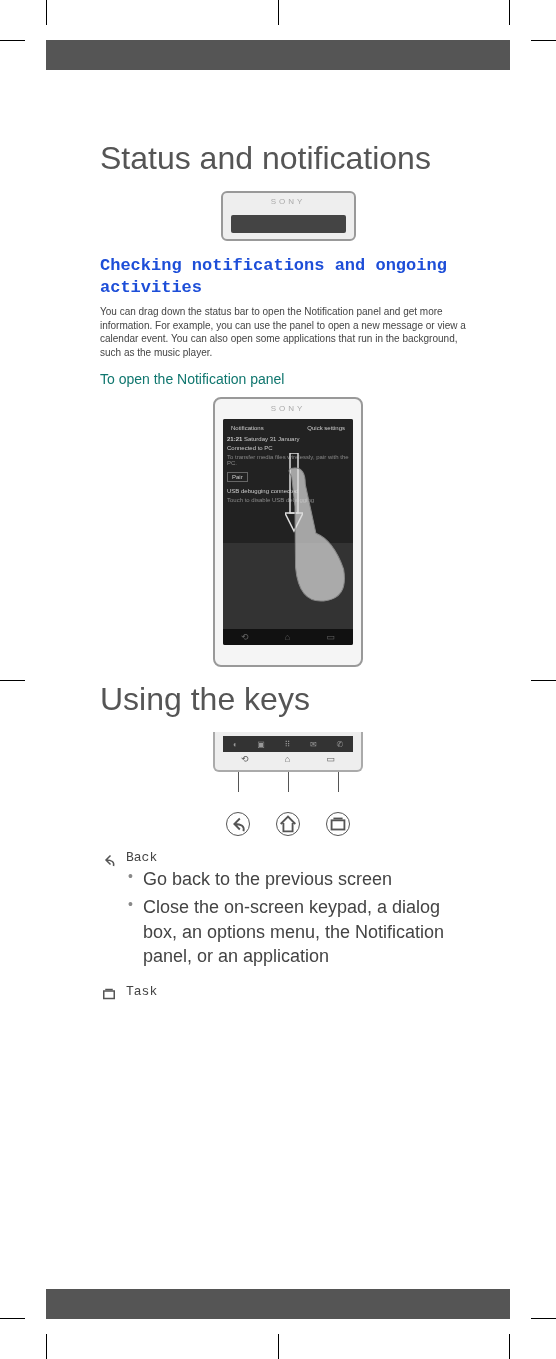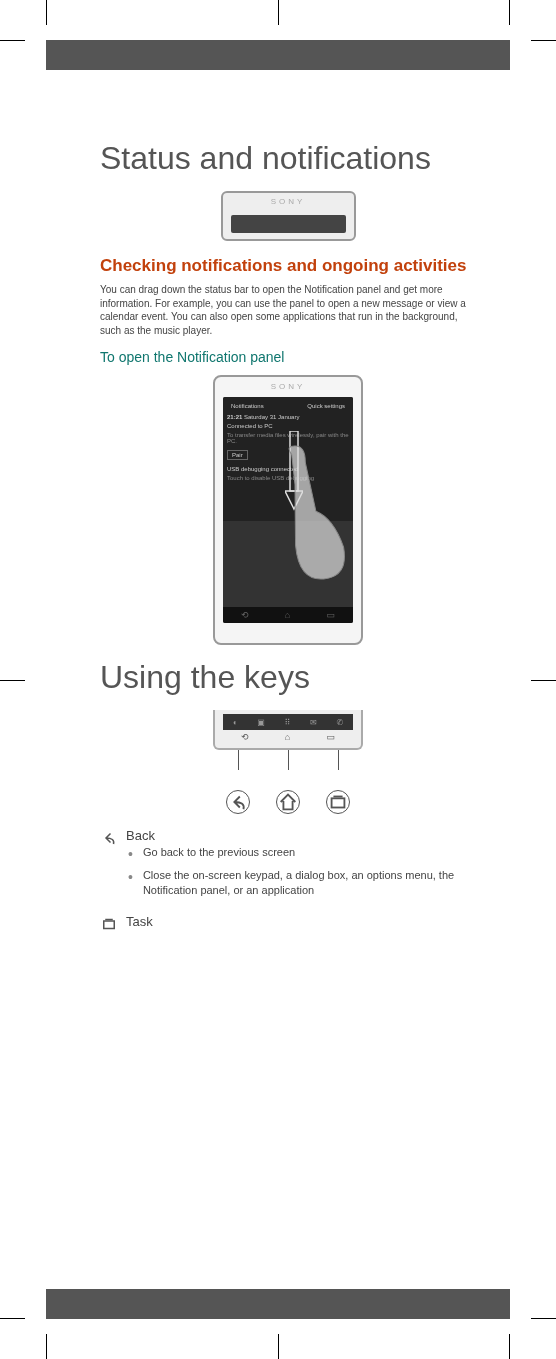--- a/index.html
+++ b/index.html
@@ -39,21 +39,21 @@
   }
   .bottom-bar {
     position:absolute; bottom: 40px; left: 46px; right:46px; height:30px;
     background:#555;
   }
   .content {
     position:absolute; top: 140px; left: 100px; right: 80px;
     bottom: 90px;
   }
   h1 { font-size: 32px; font-weight: 400; color:#555; margin-bottom: 14px;}
-  h2 { font-size: 17px; font-weight: 700; color:#c2410c; margin: 10px 0 6px; line-height:1.3;}
+  h2 { font-size: 17px; font-weight: 700; color:#1d4ed8; margin: 10px 0 6px; line-height:1.3;font-family:Liberation Mono, monospace;}
   p.body { font-size: 10px; color:#444; line-height:1.35; margin-bottom: 12px;}
   p.subhead { font-size: 14px; color:#0f766e; margin: 6px 0 10px;}
   .fig { display:flex; justify-content:center; margin: 8px 0 14px;}
   .phone-small {
     width:135px; height:50px; border:2px solid #999; border-radius:6px;
     background:#eee; position:relative;
   }
   .phone-small::before{
     content:"SONY"; position:absolute; top:4px; left:0; right:0; text-align:center;
     font-size:8px; letter-spacing:3px; color:#aaa;
@@ -131,23 +131,23 @@
     display:flex; align-items:center; justify-content:center;
     font-size:12px; color:#555;
   }
 
   .key-list{ margin-top:14px;}
   .key-item{ display:flex; margin-bottom:12px;}
   .key-item .ico{
     width:26px; flex-shrink:0; font-size:16px; color:#555; padding-top:1px;
   }
   .key-item .txt{ flex:1;}
-  .key-item .txt .name{ font-size:13px; color:#444; margin-bottom:2px;}
+  .key-item .txt .name{ font-size:13px; color:#444; margin-bottom:2px;font-family:Liberation Mono, monospace;}
   .key-item .txt ul.bullet{ margin:0;}
-  .key-item .txt ul.bullet > li{ font-size:11px;}
+  .key-item .txt ul.bullet > li{ font-size:18px;}
 
   .back-ico svg, .home-ico svg, .task-ico svg { width:18px; height:18px; }
 </style>
 </head>
 <body>
 
 <div class="page">
 
   <div class="crop-marks-top">
     <div class="crop-v left"></div>

